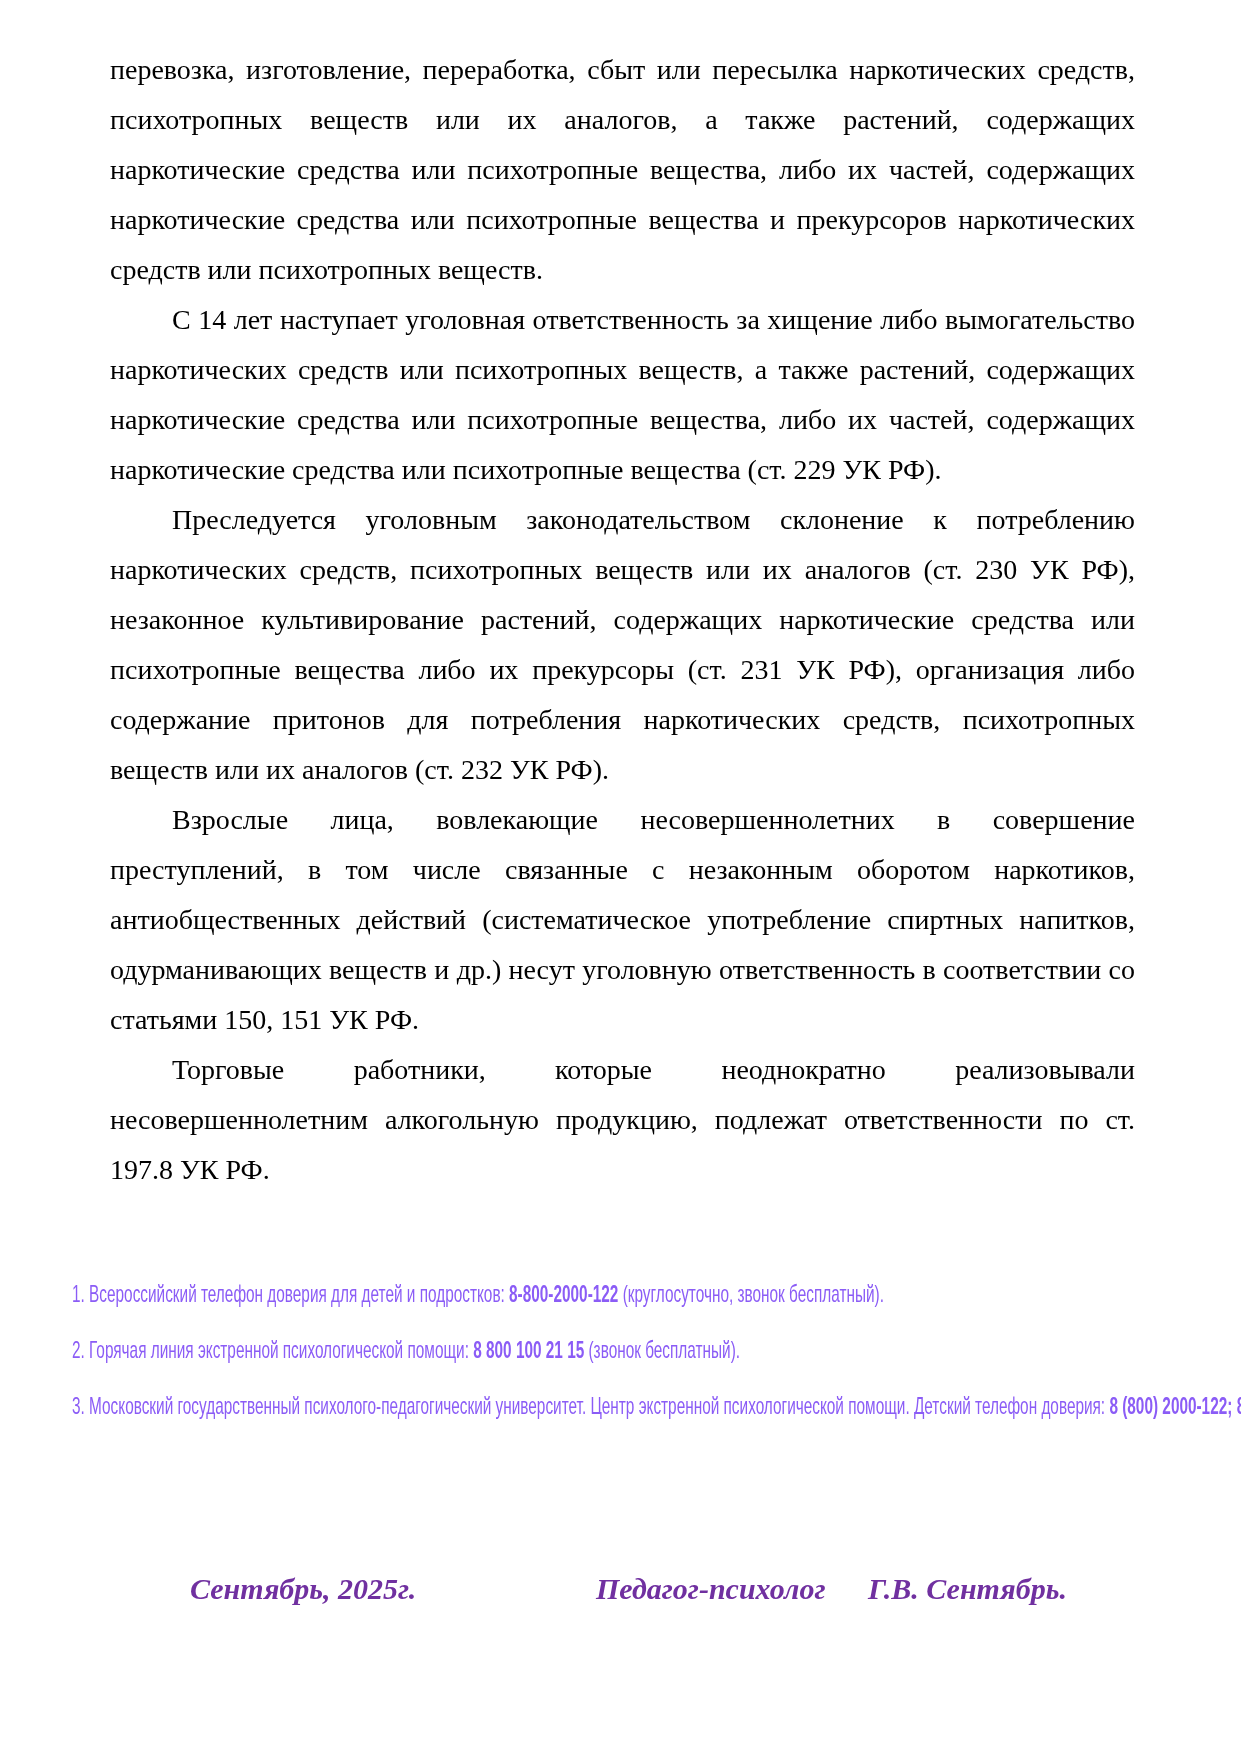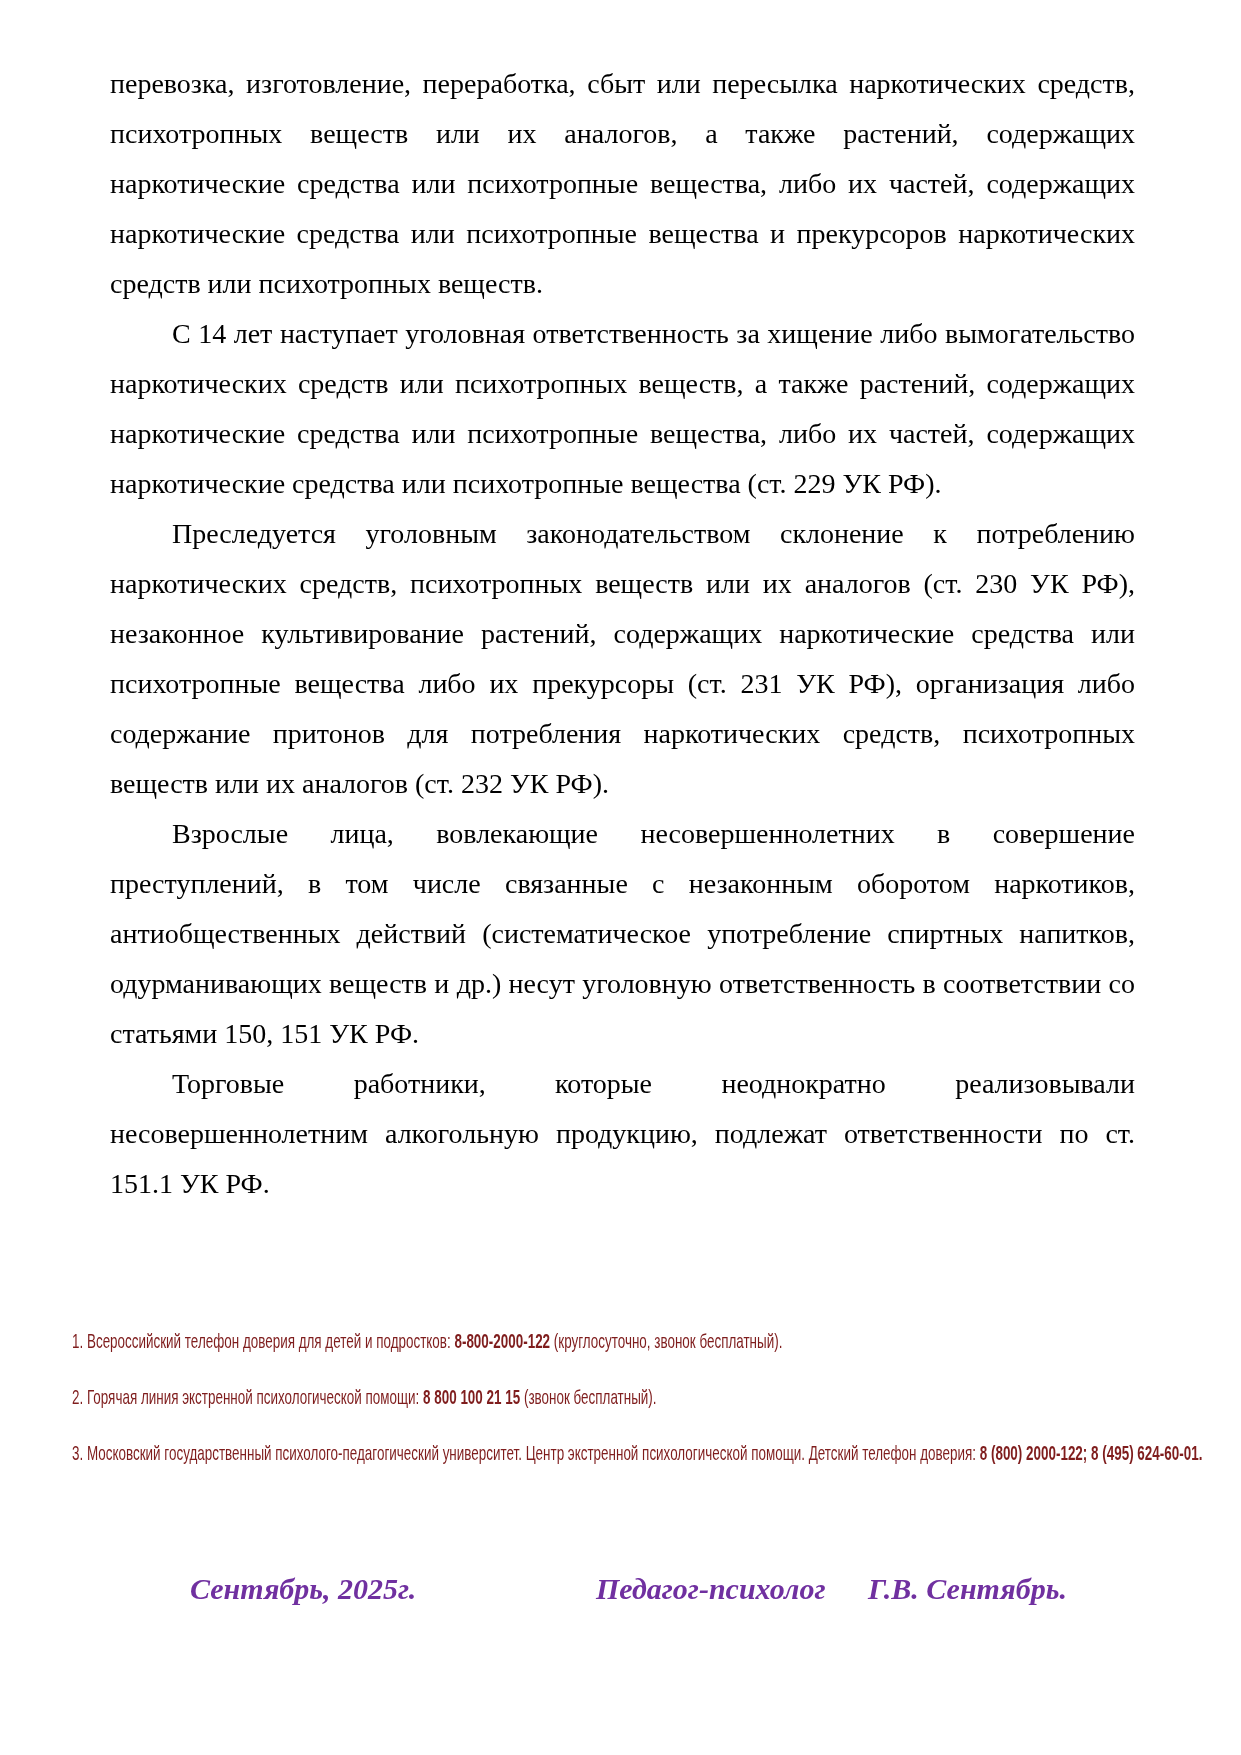--- a/index.html
+++ b/index.html
@@ -12,42 +12,41 @@
     width: 1241px;
     height: 1755px;
     background: #ffffff;
     overflow: hidden;
     font-family: "Liberation Serif", serif;
     color: #000000;
   }
   .body-text {
     position: absolute;
     left: 110px;
-    top: 59px;
+    top: 45px;
     width: 1025px;
   }
   .para {
     margin: 0;
     font-size: 28px;
     line-height: 50px;
     text-align: justify;
     color: #000000;
   }
   .para.indent {
     text-indent: 62px;
   }
   .notes {
     position: absolute;
     left: 72px;
     top: 1281px;
     width: 1160px;
     font-family: "Liberation Sans", sans-serif;
-    font-size: 21px;
-    color: #7f1d1d;
-    margin-top: 47px;
+    font-size: 24px;
+    color: #8b5cf6;
   }
   .note {
     white-space: nowrap;
     line-height: 26px;
     margin-bottom: 30px;
     transform: scaleX(0.64);
     transform-origin: 0 50%;
   }
   .note .phone {
     font-weight: bold;
@@ -71,21 +70,21 @@
 </head>
 <body>
 
 <div class="page">
 
   <div class="body-text">
     <p class="para">перевозка, изготовление, переработка, сбыт или пересылка наркотических средств, психотропных веществ или их аналогов, а также растений, содержащих наркотические средства или психотропные вещества, либо их частей, содержащих наркотические средства или психотропные вещества и прекурсоров наркотических средств или психотропных веществ.</p>
     <p class="para indent">С 14 лет наступает уголовная ответственность за хищение либо вымогательство наркотических средств или психотропных веществ, а также растений, содержащих наркотические средства или психотропные вещества, либо их частей, содержащих наркотические средства или психотропные вещества (ст. 229 УК РФ).</p>
     <p class="para indent">Преследуется уголовным законодательством склонение к потреблению наркотических средств, психотропных веществ или их аналогов (ст. 230 УК РФ), незаконное культивирование растений, содержащих наркотические средства или психотропные вещества либо их прекурсоры (ст. 231 УК РФ), организация либо содержание притонов для потребления наркотических средств, психотропных веществ или их аналогов (ст. 232 УК РФ).</p>
     <p class="para indent">Взрослые лица, вовлекающие несовершеннолетних в совершение преступлений, в том числе связанные с незаконным оборотом наркотиков, антиобщественных действий (систематическое употребление спиртных напитков, одурманивающих веществ и др.) несут уголовную ответственность в соответствии со статьями 150, 151 УК РФ.</p>
-    <p class="para indent">Торговые работники, которые неоднократно реализовывали несовершеннолетним алкогольную продукцию, подлежат ответственности по ст. 151.1 УК РФ.</p>
+    <p class="para indent">Торговые работники, которые неоднократно реализовывали несовершеннолетним алкогольную продукцию, подлежат ответственности по ст. 197.8 УК РФ.</p>
   </div>
 
   <div class="notes">
     <div class="note">
       <span>1.</span><span> Всероссийский телефон доверия для детей и подростков: </span><span class="phone">8-800-2000-122</span><span> (круглосуточно, звонок бесплатный).</span>
     </div>
     <div class="note">
       <span>2.</span><span> Горячая линия экстренной психологической помощи: </span><span class="phone">8 800 100 21 15</span><span> (звонок бесплатный).</span>
     </div>
     <div class="note">

